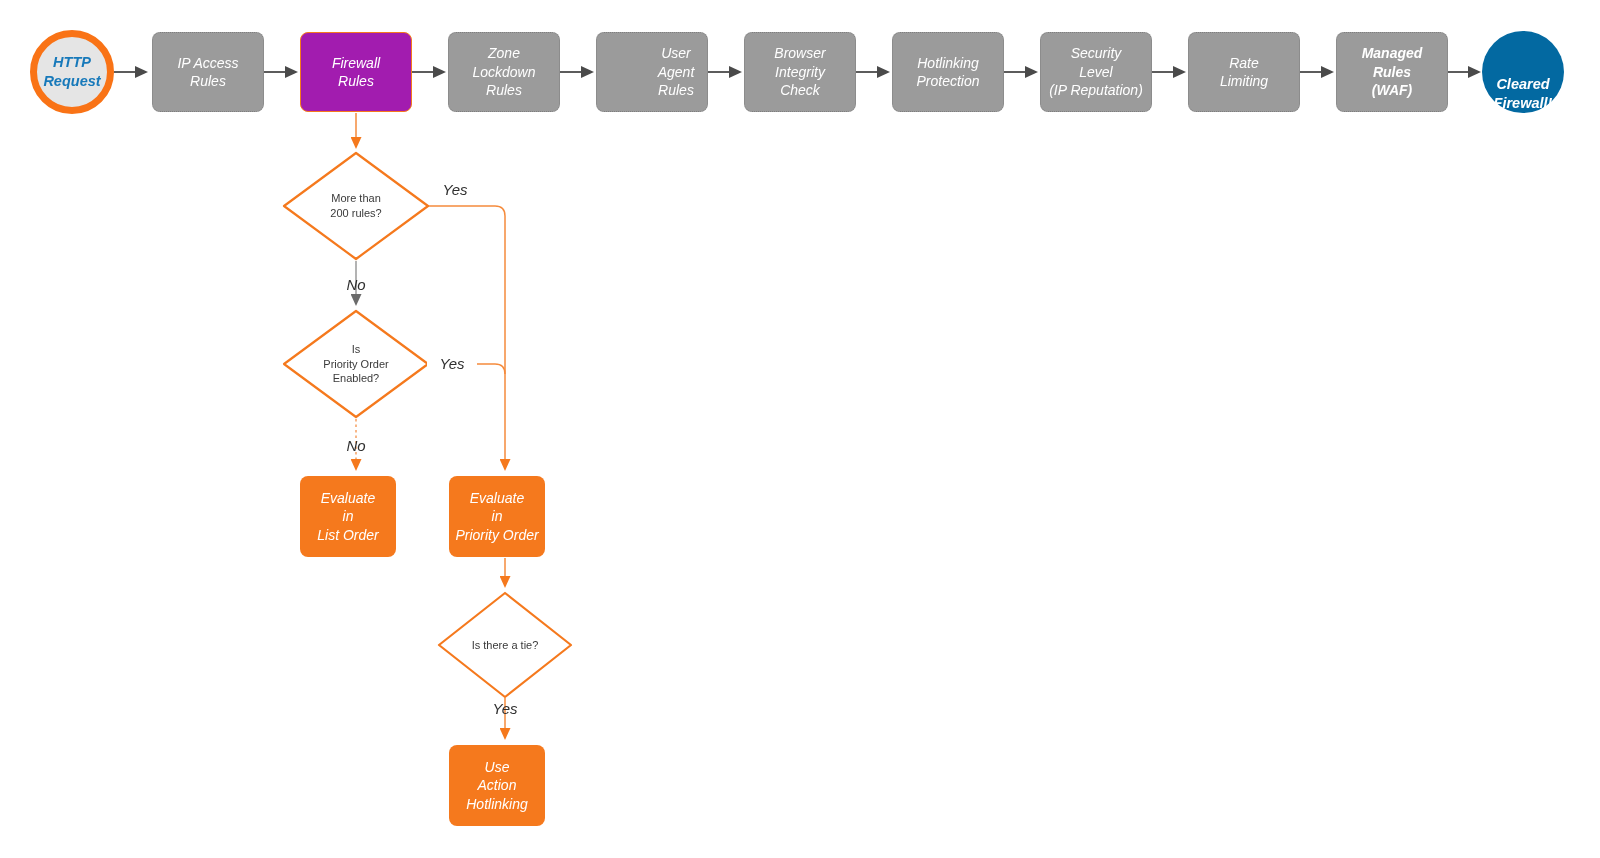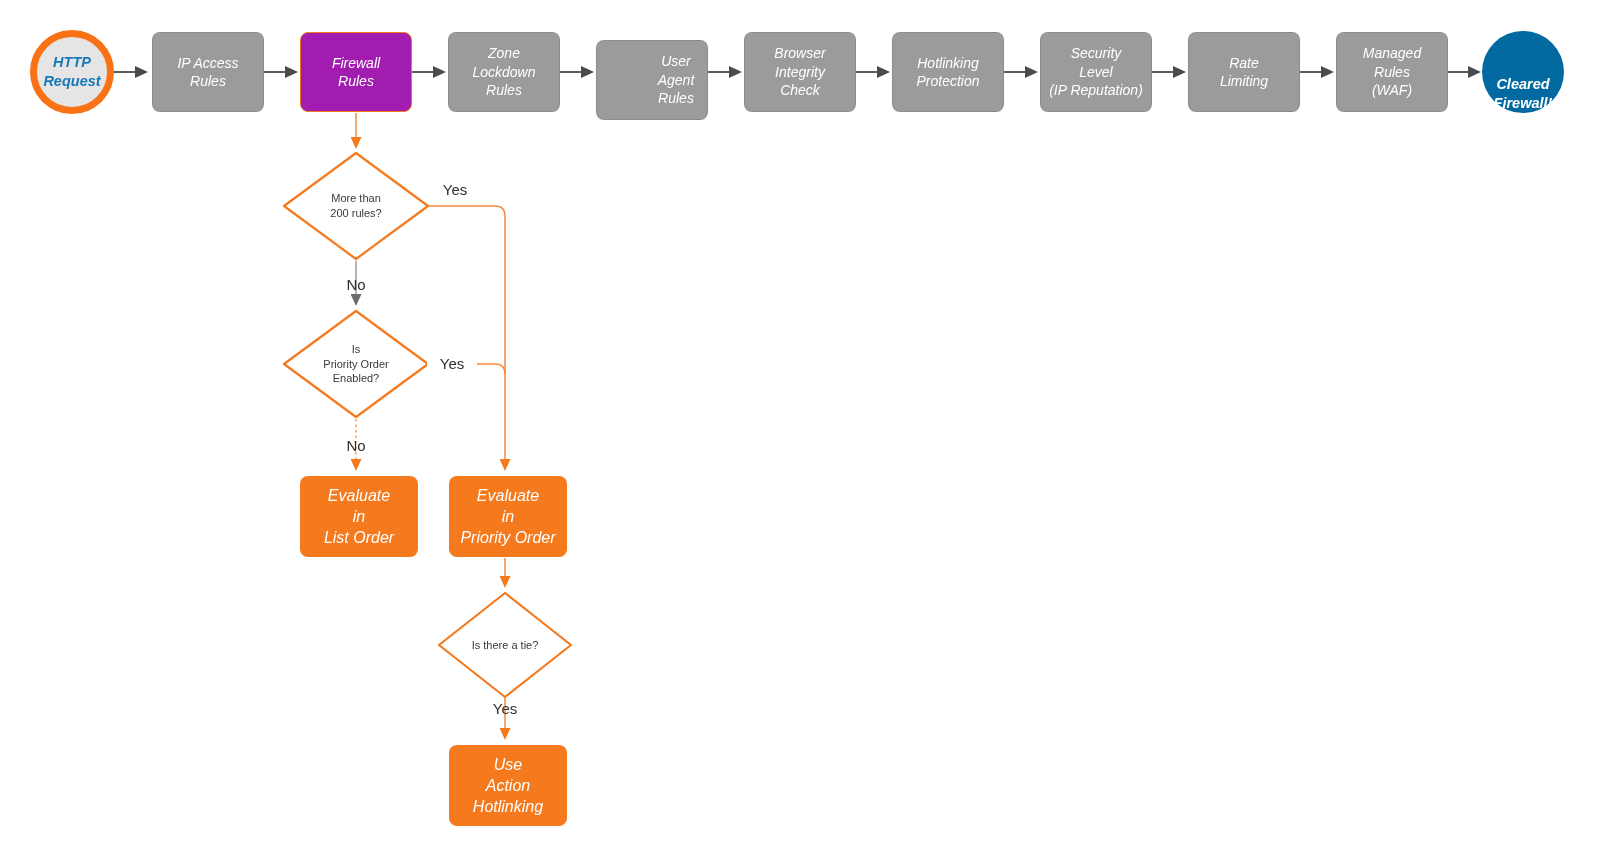--- a/index.html
+++ b/index.html
@@ -23,31 +23,31 @@
   }
   .stage{
     width:112px;height:80px;border-radius:8px;
     background:#9B9B9B;border:1.5px dotted #7E7E7E;
     color:#ffffff;font-style:italic;font-size:14px;
   }
   .stage.is-highlighted{
     background:#a21caf;border:1.5px solid #F5791D;
   }
   .action{
-    width:118px;height:81px;border-radius:8px;
-    background:#F5791D;color:#ffffff;font-style:italic;font-size:16px;
+    width:96px;height:81px;border-radius:8px;
+    background:#F5791D;color:#ffffff;font-style:italic;font-size:14px;
   }
   .decision-label{
     position:absolute;display:flex;align-items:center;justify-content:center;
     text-align:center;color:#3A3A3A;font-size:11px;line-height:1.35;
   }
   .decision-label span{white-space:pre-line;}
   .edge-label{
     position:absolute;display:flex;align-items:center;justify-content:center;
-    color:#2F2F2F;font-size:15px;
+    color:#2F2F2F;font-style:italic;font-size:15px;
   }
   .edge-label.masked{background:#ffffff;padding:0 3px;}
 </style>
 </head>
 <body>
 
 <div class="canvas">
 
   <svg class="wires" viewBox="0 0 1600 858" xmlns="http://www.w3.org/2000/svg">
     <defs>
@@ -105,21 +105,21 @@
   </div>
   <div class="node stage is-highlighted" style="left:300px;top:32px;">
     <span>Firewall
 Rules</span>
   </div>
   <div class="node stage" style="left:448px;top:32px;">
     <span>Zone
 Lockdown
 Rules</span>
   </div>
-  <div class="node stage" style="left:596px;top:40px;padding-left:48px;">
+  <div class="node stage" style="left:596px;top:32px;padding-left:48px;">
     <span>User Agent
 Rules</span>
   </div>
   <div class="node stage" style="left:744px;top:32px;">
     <span>Browser
 Integrity
 Check</span>
   </div>
   <div class="node stage" style="left:892px;top:32px;">
     <span>Hotlinking
@@ -127,21 +127,21 @@
   </div>
   <div class="node stage" style="left:1040px;top:32px;">
     <span>Security
 Level
 (IP Reputation)</span>
   </div>
   <div class="node stage" style="left:1188px;top:32px;">
     <span>Rate
 Limiting</span>
   </div>
-  <div class="node stage" style="left:1336px;top:32px;">
+  <div class="node stage" style="left:1336px;top:32px;font-weight:bold;">
     <span>Managed
 Rules
 (WAF)</span>
   </div>
 
   <div class="decision-label" style="left:284px;top:178px;width:144px;height:56px;">
     <span>More than
 200 rules?</span>
   </div>
   <div class="decision-label" style="left:284px;top:334px;width:144px;height:60px;">

